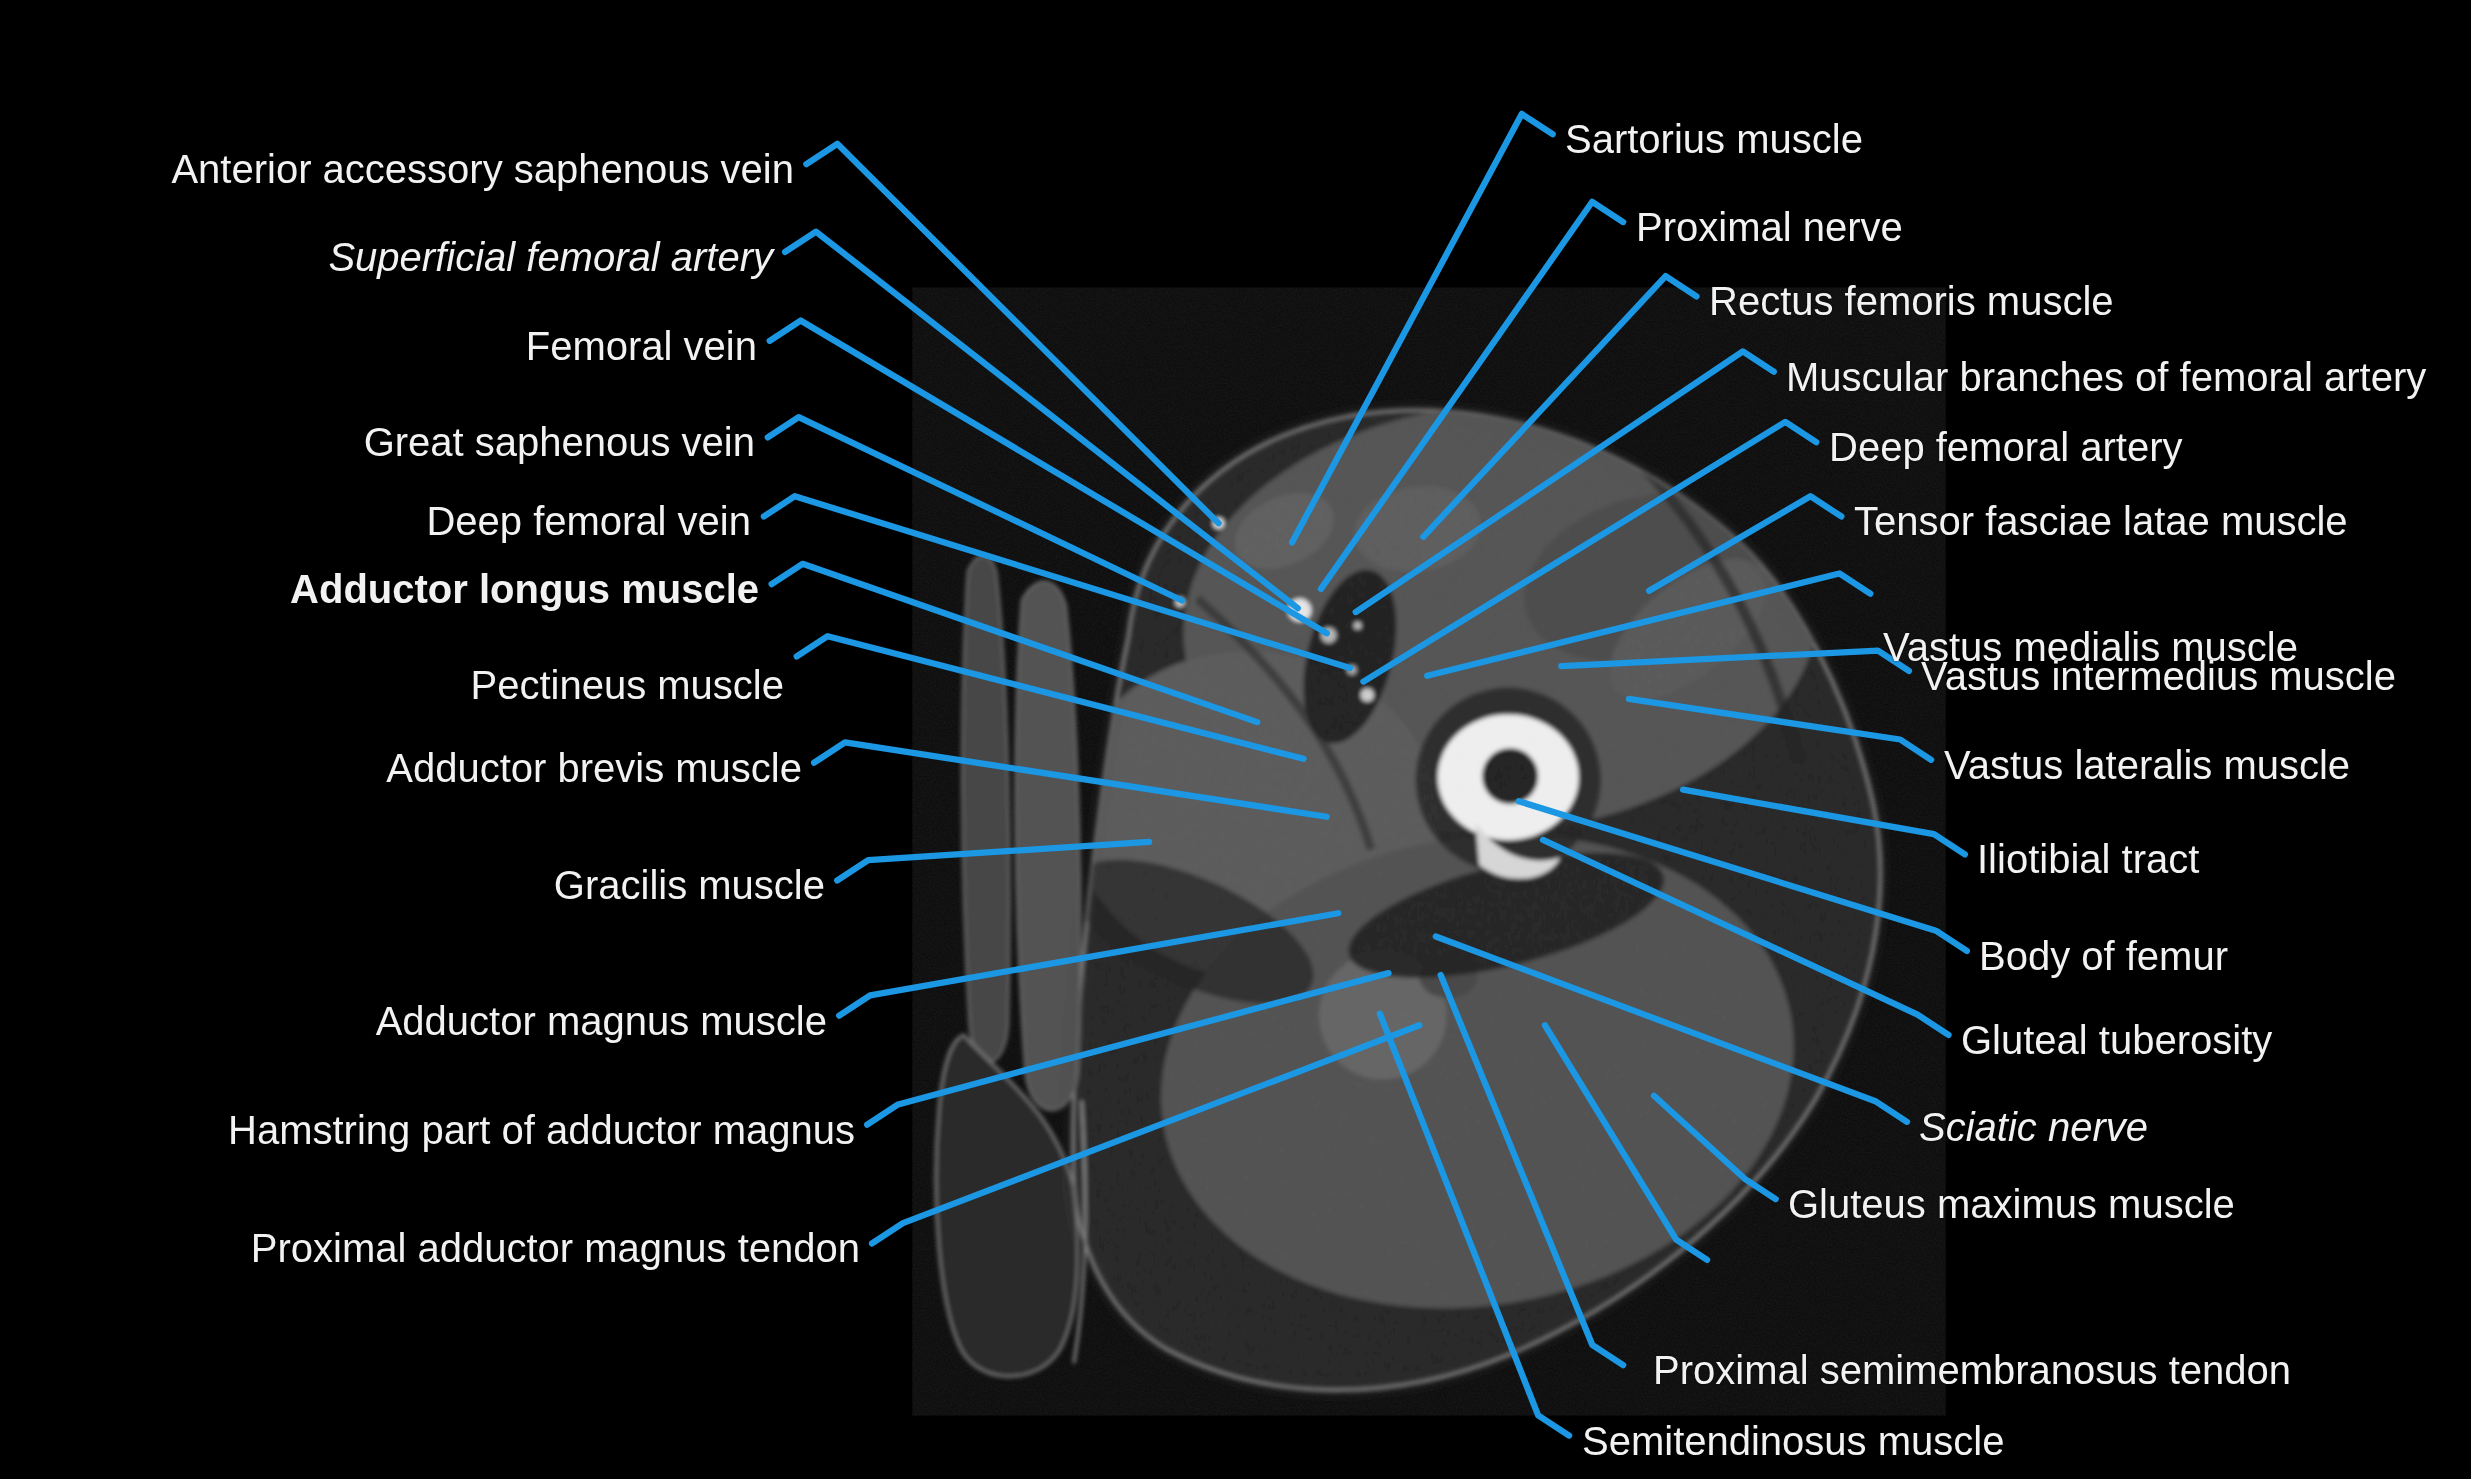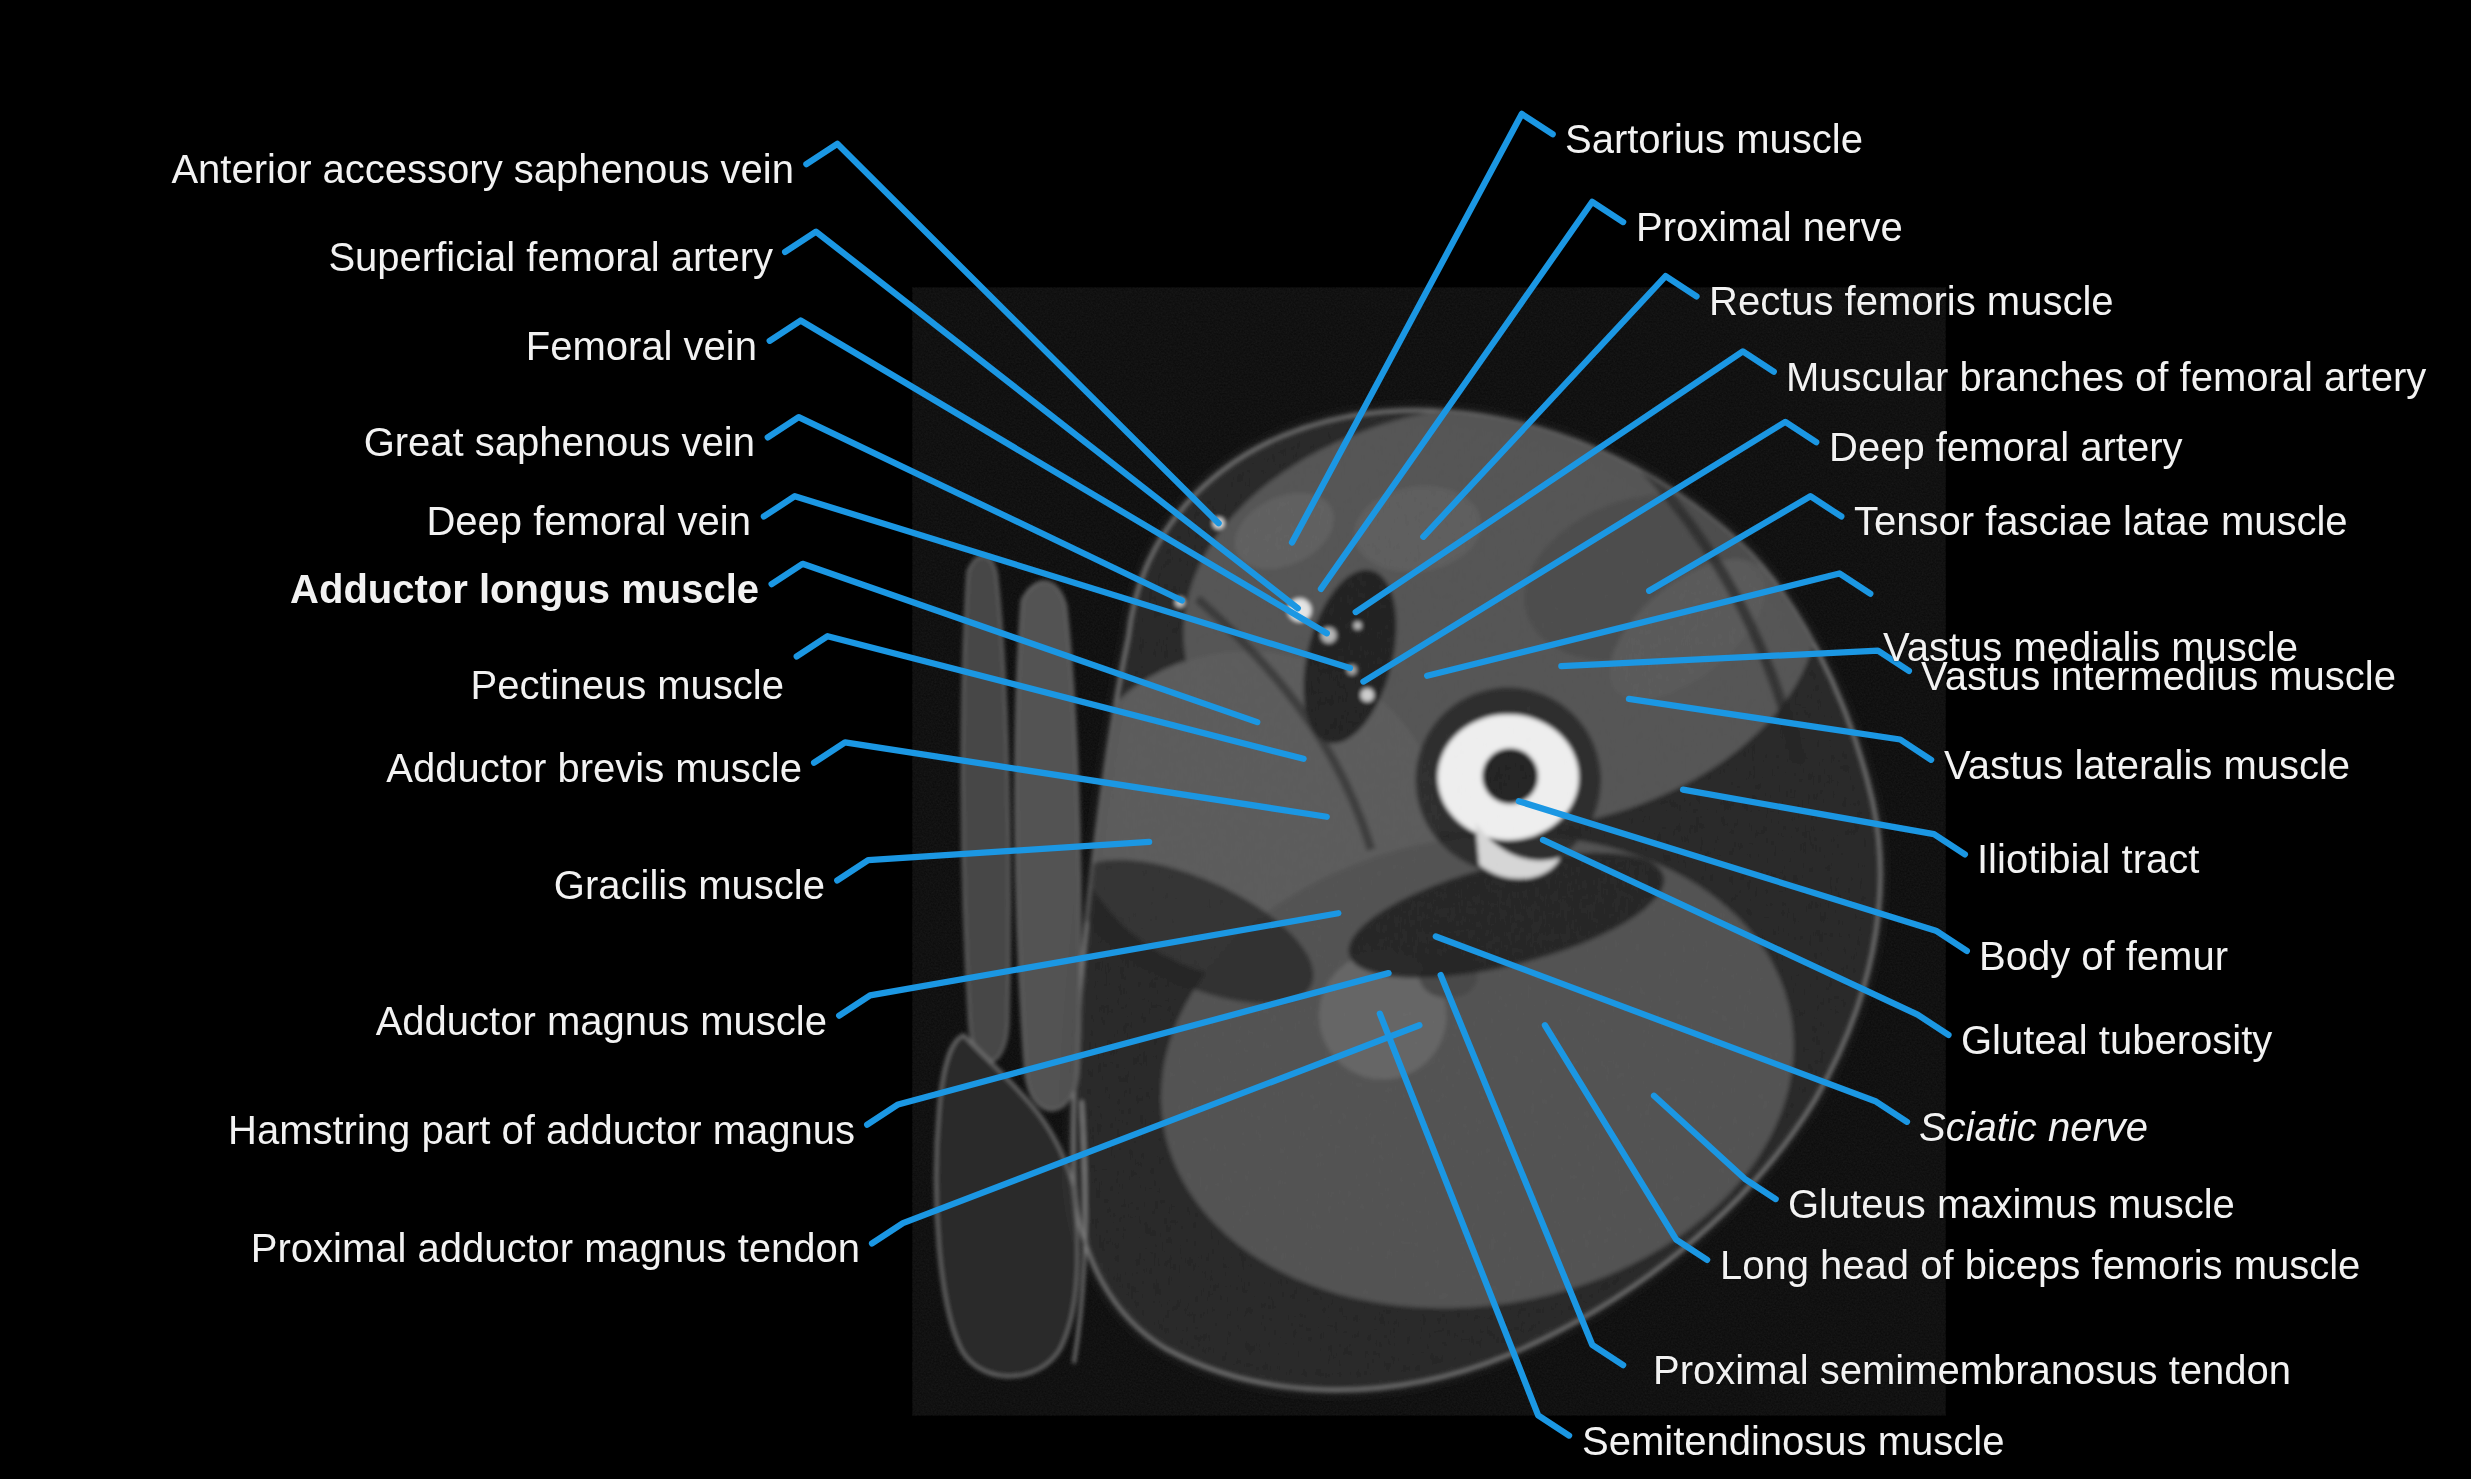--- a/index.html
+++ b/index.html
@@ -124,21 +124,21 @@
         <polyline points="1975,1162 1943,1141 1487,970" fill="none" stroke="#1b97e3" stroke-width="6.5" stroke-linecap="round" stroke-linejoin="round"></polyline>
         <polyline points="1839,1242 1807,1221 1713,1135" fill="none" stroke="#1b97e3" stroke-width="6.5" stroke-linecap="round" stroke-linejoin="round"></polyline>
         <polyline points="1768,1305 1736,1284 1600,1062" fill="none" stroke="#1b97e3" stroke-width="6.5" stroke-linecap="round" stroke-linejoin="round"></polyline>
         <polyline points="1681,1414 1649,1393 1492,1010" fill="none" stroke="#1b97e3" stroke-width="6.5" stroke-linecap="round" stroke-linejoin="round"></polyline>
         <polyline points="1625,1487 1593,1466 1429,1050" fill="none" stroke="#1b97e3" stroke-width="6.5" stroke-linecap="round" stroke-linejoin="round"></polyline>
       </g>
   </svg>
 
   <div id="labels-layer">
       <div class="lbl" style="top: 169px; right: 1678px;">Anterior accessory saphenous vein</div>
-      <div class="lbl" style="top: 257px; right: 1699px;">Superficial femoral artery</div>
+      <div class="lbl" style="top: 257px; right: 1699px; font-style: italic;">Superficial femoral artery</div>
       <div class="lbl" style="top: 346px; right: 1715px;">Femoral vein</div>
       <div class="lbl" style="top: 442px; right: 1717px;">Great saphenous vein</div>
       <div class="lbl" style="top: 521px; right: 1721px;">Deep femoral vein</div>
       <div class="lbl" style="top: 589px; right: 1713px; font-weight: bold;">Adductor longus muscle</div>
       <div class="lbl" style="top: 661px; right: 1688px; margin-top: 24px;">Pectineus muscle</div>
       <div class="lbl" style="top: 768px; right: 1670px;">Adductor brevis muscle</div>
       <div class="lbl" style="top: 885px; right: 1647px;">Gracilis muscle</div>
       <div class="lbl" style="top: 1021px; right: 1645px;">Adductor magnus muscle</div>
       <div class="lbl" style="top: 1130px; right: 1617px;">Hamstring part of adductor magnus</div>
       <div class="lbl" style="top: 1248px; right: 1612px;">Proximal adductor magnus tendon</div>
@@ -149,18 +149,17 @@
       <div class="lbl" style="top: 447px; left: 1829px;">Deep femoral artery</div>
       <div class="lbl" style="top: 521px; left: 1854px;">Tensor fasciae latae muscle</div>
       <div class="lbl" style="top: 599px; left: 1883px; margin-top: 48px;">Vastus medialis muscle</div>
       <div class="lbl" style="top: 676px; left: 1921px;">Vastus intermedius muscle</div>
       <div class="lbl" style="top: 765px; left: 1944px;">Vastus lateralis muscle</div>
       <div class="lbl" style="top: 859px; left: 1977px;">Iliotibial tract</div>
       <div class="lbl" style="top: 956px; left: 1979px;">Body of femur</div>
       <div class="lbl" style="top: 1040px; left: 1961px;">Gluteal tuberosity</div>
       <div class="lbl" style="top: 1127px; left: 1919px; font-style: italic;">Sciatic nerve</div>
       <div class="lbl" style="top: 1204px; left: 1788px;">Gluteus maximus muscle</div>
-      <div class="lbl" style="top: 1265px; left: 1720px;">Long head of biceps femoris muscle</div>
       <div class="lbl" style="top: 1370px; left: 1653px;">Proximal semimembranosus tendon</div>
       <div class="lbl" style="top: 1441px; left: 1582px;">Semitendinosus muscle</div>
     </div>
 </div>
 
 
 </body></html>

